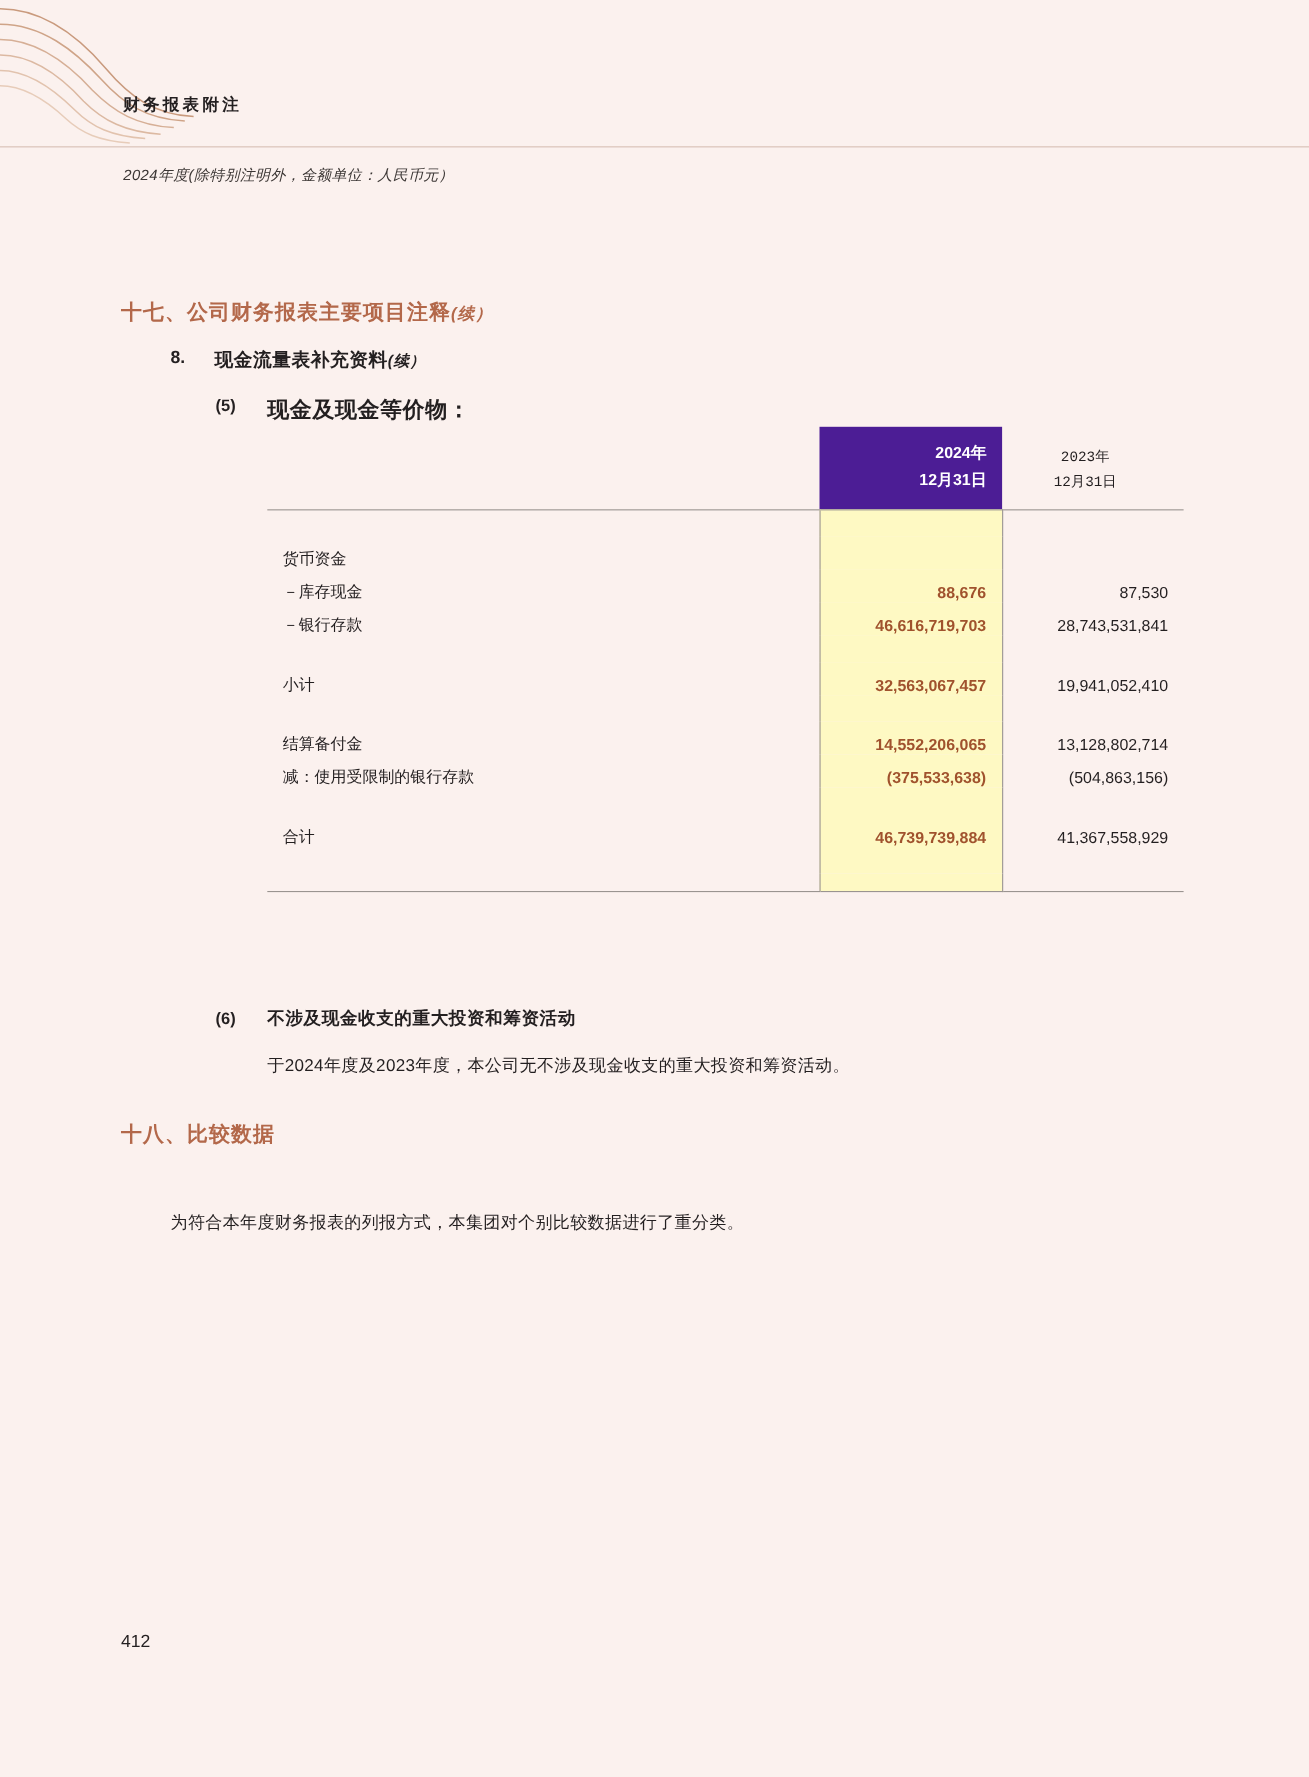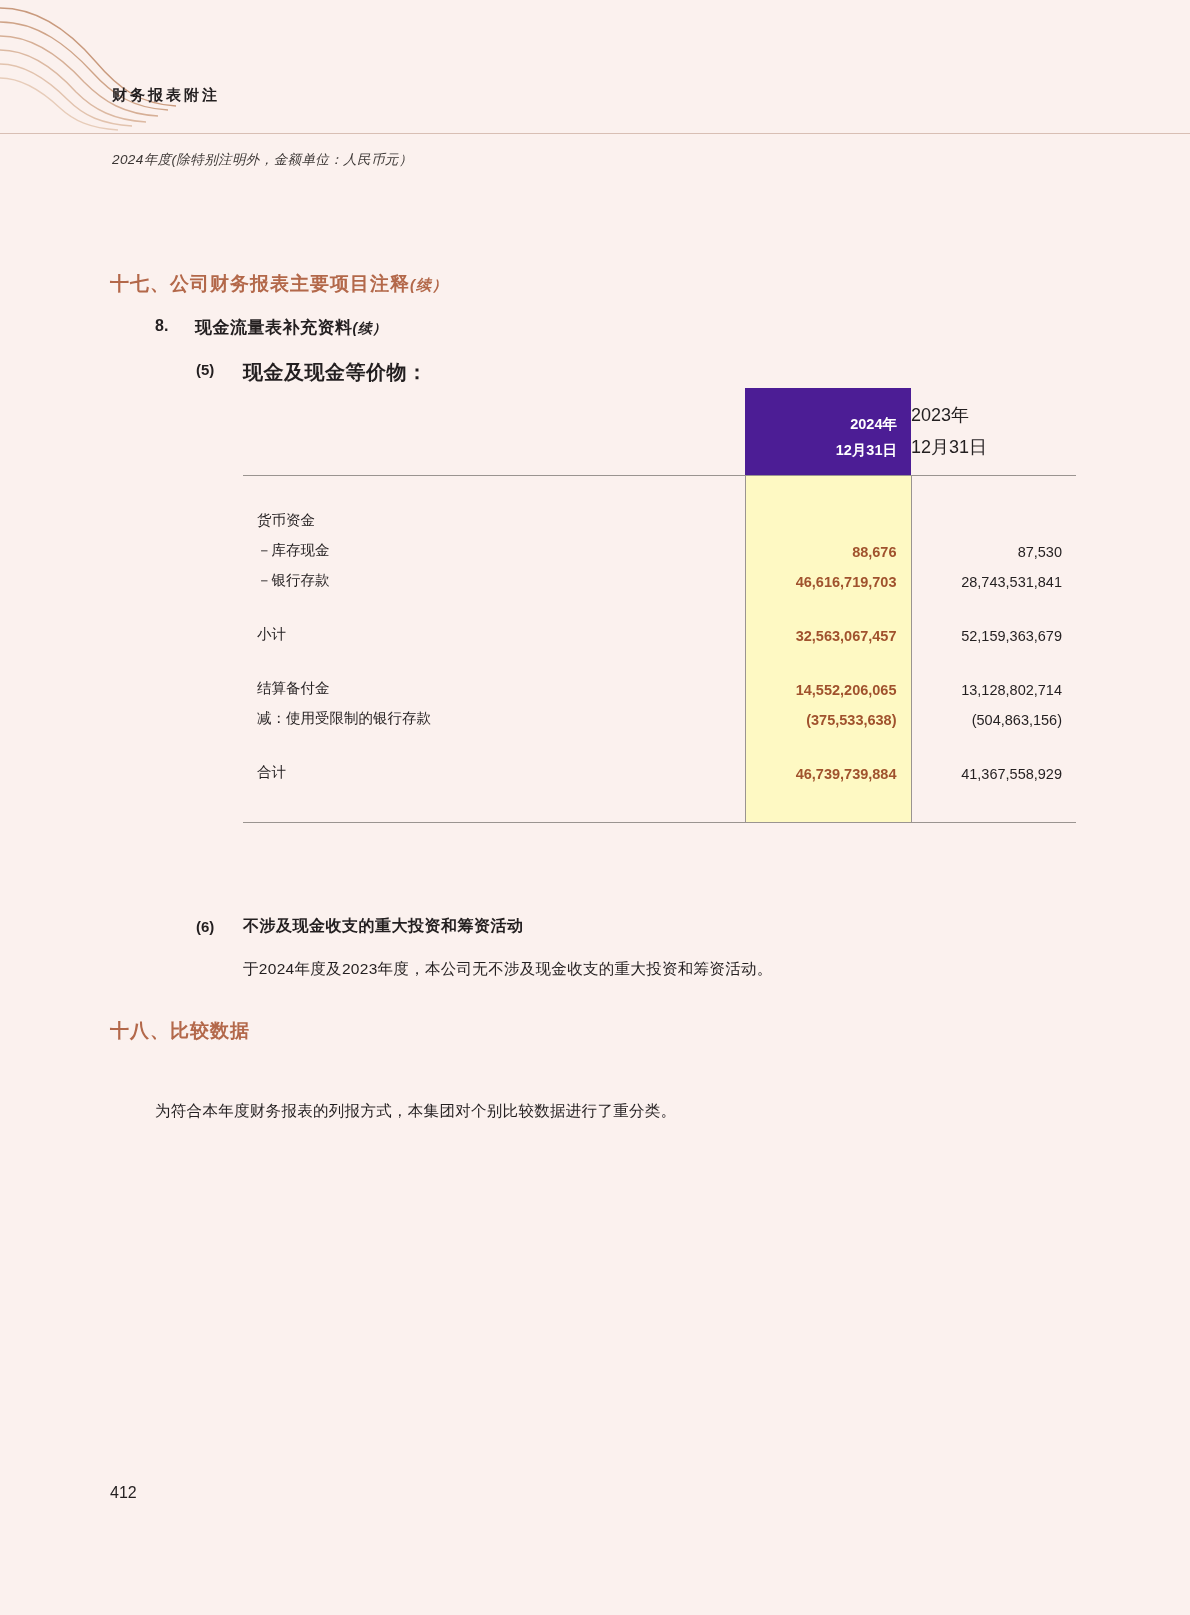--- a/index.html
+++ b/index.html
@@ -133,24 +133,25 @@
     background: #4c1d95;
     color: #ffffff;
     font-weight: bold;
     text-align: right;
     padding: 12px 14px 12px 0 !important;
     line-height: 1.75;
     font-size: 14.5px;
   }
   .hdr-2023 {
     color: #231f20;
-    text-align: left;
+    text-align: center;
     padding: 12px 14px 12px 0 !important;
     line-height: 1.75;
-    font-size: 18px;
+    font-size: 13px;
+    font-family: Liberation Mono, monospace;
   }
 
   .row-label {
     padding: 0 0 0 14px !important;
     white-space: pre;
   }
   .cell-y1 {
     text-align: right;
     padding-right: 14px !important;
     font-weight: bold;
@@ -298,21 +299,21 @@
 
       <tr class="spacer-row">
         <td></td>
         <td class="cell-y1 vline-left vline-right"></td>
         <td class="cell-y2"></td>
       </tr>
 
       <tr class="body-row">
         <td class="row-label">小计</td>
         <td class="cell-y1 vline-left vline-right">32,563,067,457</td>
-        <td class="cell-y2">52,159,363,679</td>
+        <td class="cell-y2">19,941,052,410</td>
       </tr>
 
       <tr class="spacer-row">
         <td></td>
         <td class="cell-y1 vline-left vline-right"></td>
         <td class="cell-y2"></td>
       </tr>
 
       <tr class="body-row">
         <td class="row-label">结算备付金</td>

